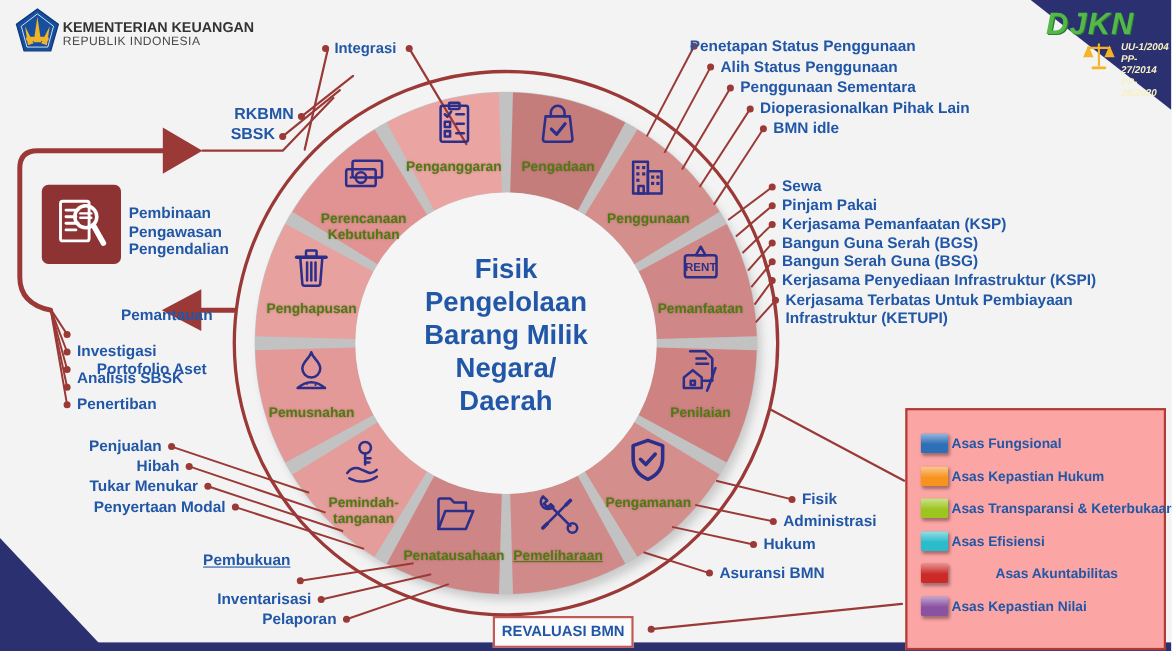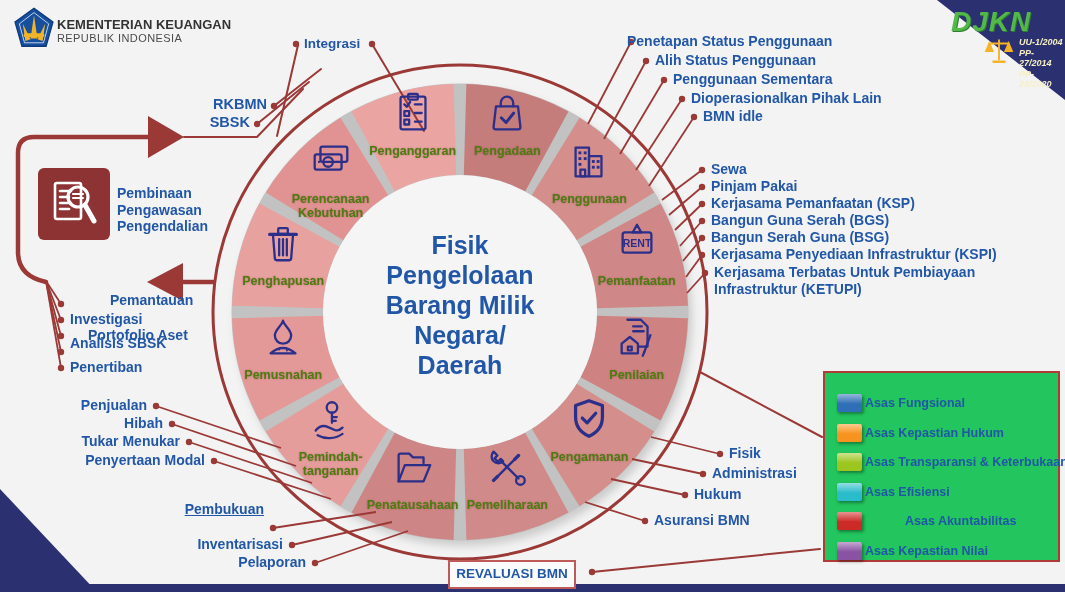--- a/index.html
+++ b/index.html
@@ -28,21 +28,21 @@
   .fan-label.ta-r{}
   .small-label{position:absolute;color:#2157a6;font-weight:bold;}
   
   .pembinaan-box{position:absolute;left:38px;top:168px;width:72px;height:72px;background:#8e3334;
                  border-radius:6px;display:flex;align-items:center;justify-content:center;}
   
   .revaluasi-box{position:absolute;left:448px;top:560px;width:124px;height:25px;background:#fbfbfb;
                  border:2px solid #bf5a56;color:#2157a6;font-weight:bold;font-size:13.5px;
                  text-align:center;line-height:24px;}
   
-  .legend-box{position:absolute;left:823px;top:371px;width:237px;height:191px;background:#22c55e;
+  .legend-box{position:absolute;left:823px;top:371px;width:237px;height:220px;background:#fca5a5;
               border:2px solid #b03a36;box-sizing:border-box;}
   .legend-row{position:absolute;left:12px;display:flex;align-items:center;height:20px;}
   .legend-swatch{width:25px;height:18px;border-radius:2px;flex:none;
                  box-shadow:1.5px 2px 3px rgba(0,0,0,.35);
                  background-image:linear-gradient(rgba(255,255,255,.5),rgba(255,255,255,0) 55%);}
   .legend-label{margin-left:3px;font-size:12.5px;font-weight:bold;color:#2157a6;white-space:nowrap;}
 </style>
 </head>
 <body>
 
@@ -305,21 +305,21 @@
       <div class="seg-label" style="left: 589.401px; top: 450.401px; width: 120px;">Pengamanan</div>
       <div class="seg-icon" style="left: 507.364px; top: 468.764px;"><svg width="46" height="46" viewBox="0 0 48 48">
           <g fill="none" stroke="#2b2f8a" stroke-width="2.4" stroke-linecap="round" stroke-linejoin="round">
             <path d="M10 8 a7 7 0 1 0 10 10 l-2.5 -2.5 -3 3 -3.5 -3.5 3 -3 z"></path>
             <line x1="18" y1="18" x2="36" y2="36"></line>
             <circle cx="38" cy="38" r="4.5"></circle>
             <line x1="32" y1="16" x2="14" y2="34"></line>
             <path d="M32 16 l4 -4 m-22 22 l-4 4" stroke-width="3.5"></path>
           </g>
         </svg></div>
-      <div class="seg-label" style="left: 507.364px; top: 497.764px; width: 120px;">Pemeliharaan</div>
+      <div class="seg-label" style="left: 507.364px; top: 497.764px; width: 120px; text-decoration: underline;">Pemeliharaan</div>
       <div class="seg-icon" style="left: 412.636px; top: 468.764px;"><svg width="46" height="46" viewBox="0 0 48 48">
           <g fill="none" stroke="#2b2f8a" stroke-width="2.4" stroke-linecap="round" stroke-linejoin="round">
             <path d="M9 39 V12 a2 2 0 0 1 2 -2 h9 l4 4 h11 v6"></path>
             <path d="M9 39 l6.5 -17 H42 L35 39 Z"></path>
           </g>
         </svg></div>
       <div class="seg-label" style="left: 412.636px; top: 497.764px; width: 120px;">Penatausahaan</div>
       <div class="seg-icon" style="left: 330.599px; top: 421.401px;"><svg width="46" height="46" viewBox="0 0 48 48">
           <g fill="none" stroke="#2b2f8a" stroke-width="2.4" stroke-linecap="round" stroke-linejoin="round">
             <circle cx="25" cy="12" r="5.5"></circle>
@@ -393,19 +393,19 @@
       <div class="fan-label" style="left: 712px; top: 465px;">Administrasi</div>
       <div class="fan-label" style="left: 694px; top: 486px;">Hukum</div>
       <div class="fan-label" style="left: 654px; top: 512px;">Asuransi BMN</div>
       <div class="fan-label ta-r" style="right: 918px; top: 397px;">Penjualan</div>
       <div class="fan-label ta-r" style="right: 902px; top: 415px;">Hibah</div>
       <div class="fan-label ta-r" style="right: 885px; top: 433px;">Tukar Menukar</div>
       <div class="fan-label ta-r" style="right: 860px; top: 452px;">Penyertaan Modal</div>
       <div class="fan-label ta-r" style="right: 801px; top: 501px; text-decoration: underline;">Pembukuan</div>
       <div class="fan-label ta-r" style="right: 782px; top: 536px;">Inventarisasi</div>
       <div class="fan-label ta-r" style="right: 759px; top: 554px;">Pelaporan</div>
-      <div class="fan-label" style="left: 70px; top: 292px; padding-left: 40px;">Pemantauan</div>
+      <div class="fan-label" style="left: 70px; top: 278px; padding-left: 40px;">Pemantauan</div>
       <div class="fan-label" style="left: 70px; top: 311px;">Investigasi</div>
       <div class="fan-label" style="left: 70px; top: 327px; margin-left: 18px;">Portofolio Aset</div>
       <div class="fan-label" style="left: 70px; top: 335px;">Analisis SBSK</div>
       <div class="fan-label" style="left: 70px; top: 359px;">Penertiban</div>
     </div>
 </div>
 
 </body></html>

